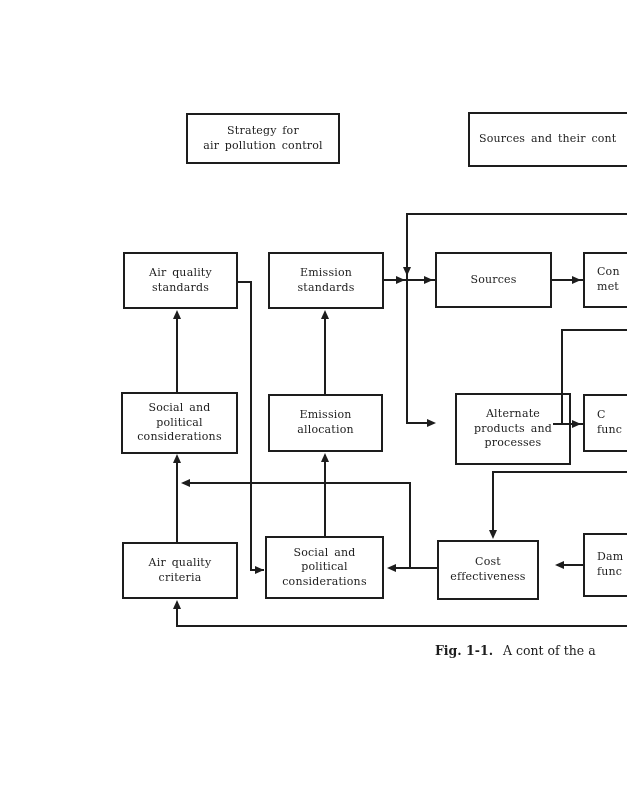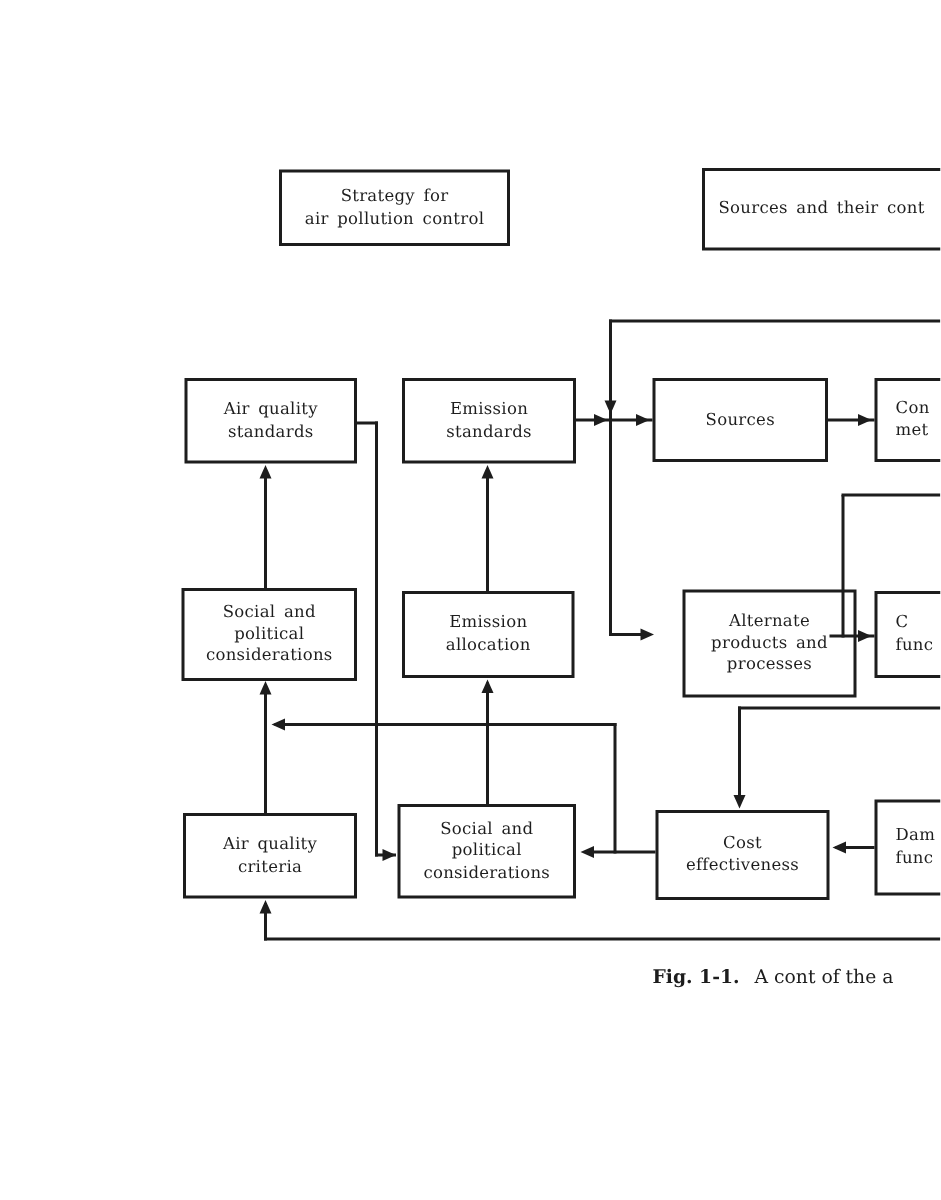--- a/index.html
+++ b/index.html
@@ -64,21 +64,21 @@
 products and
 processes</div>
   <div class="box cut" style="left:583px;top:394px;width:105px;height:58px;">C
 func</div>
 
   <div class="box" style="left:122px;top:542px;width:116px;height:57px;">Air quality
 criteria</div>
   <div class="box" style="left:265px;top:536px;width:119px;height:63px;">Social and
 political
 considerations</div>
-  <div class="box" style="left:437px;top:540px;width:116px;height:60px;">Cost
+  <div class="box" style="left:437px;top:540px;width:102px;height:60px;">Cost
 effectiveness</div>
   <div class="box cut" style="left:583px;top:533px;width:105px;height:64px;">Dam
 func</div>
 
   <div class="ln h" style="left:406px;top:213px;width:221px;"></div>
   <div class="ln v" style="left:406px;top:213px;height:211px;"></div>
   <div class="ah down" style="left:403px;top:267px;"></div>
   <div class="ln h" style="left:406px;top:422px;width:27px;"></div>
   <div class="ah right" style="left:427px;top:419px;"></div>
 

